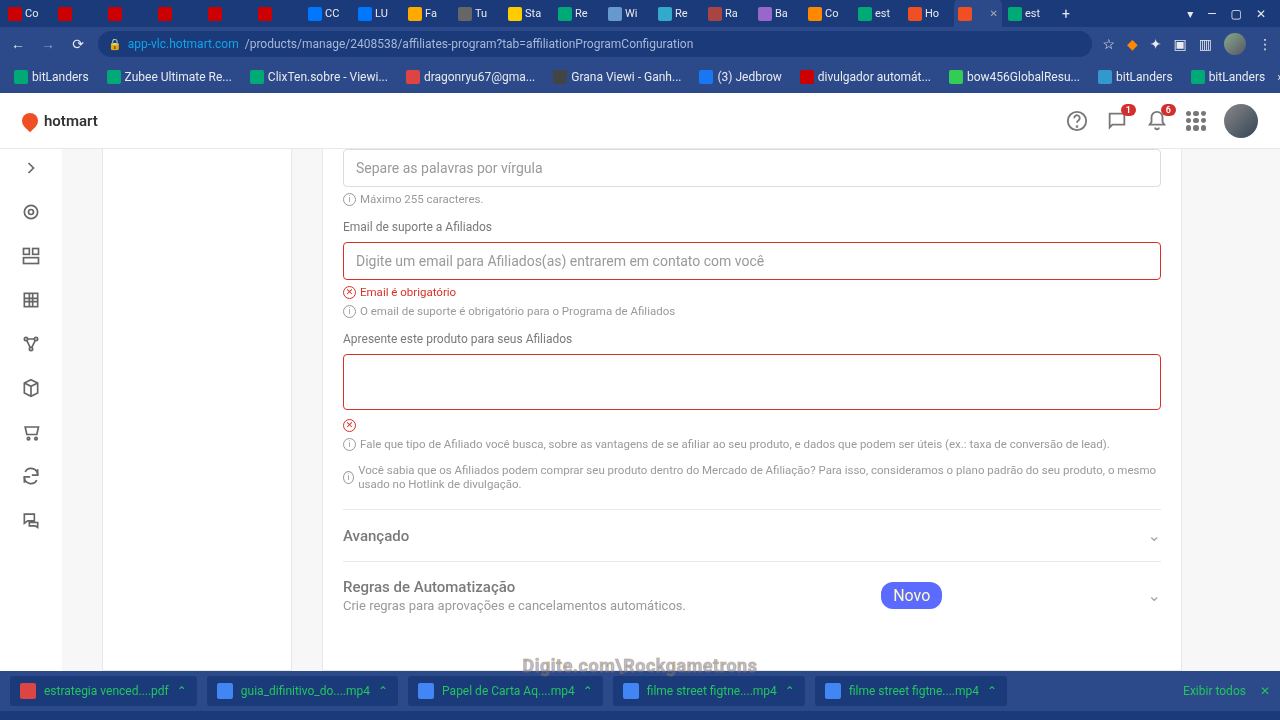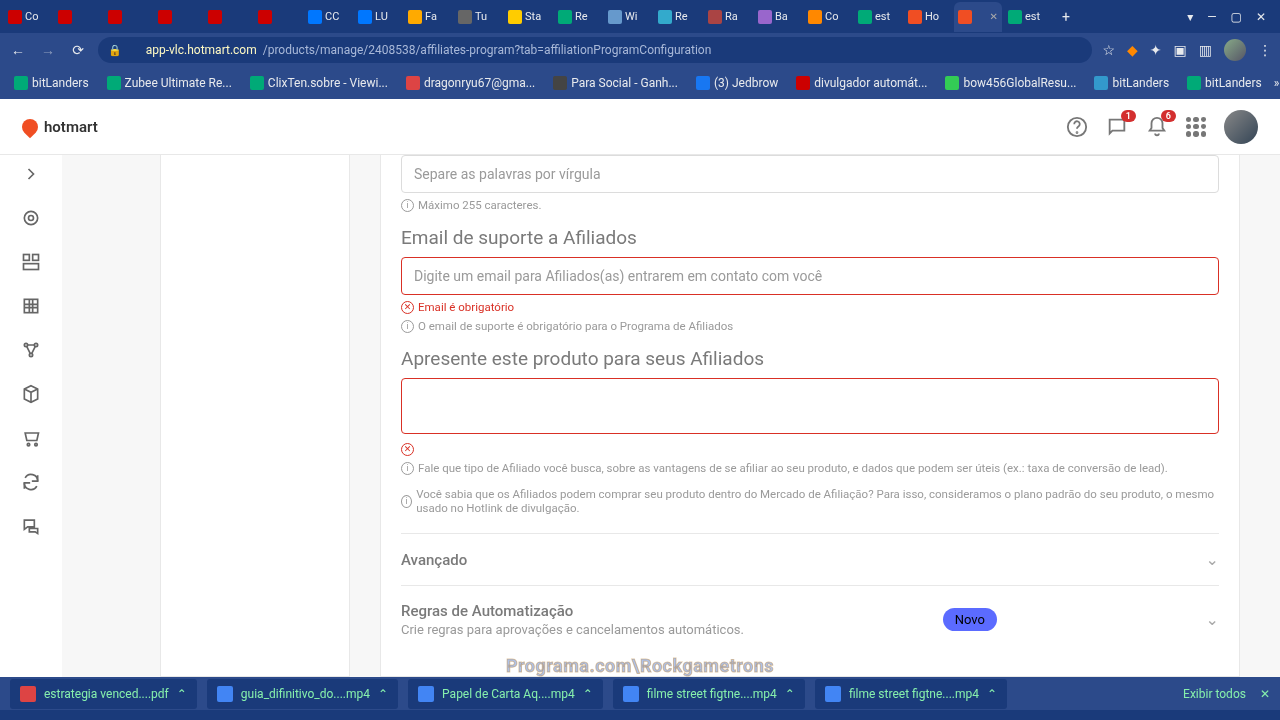--- a/index.html
+++ b/index.html
@@ -1,30 +1,30 @@
 <!DOCTYPE html>
 <html><head>
 <meta charset="utf-8">
 <style>
 * { margin:0; padding:0; box-sizing:border-box; font-family:-apple-system,BlinkMacSystemFont,"Segoe UI",Roboto,Arial,sans-serif; }
 body { width:1280px; height:720px; background:#1a3a7a; overflow:hidden; }
 
-.tabbar { height:33px; background:#1a3a7a; display:flex; align-items:center; padding:0 4px; gap:2px; }
+.tabbar { height:27px; background:#1a3a7a; display:flex; align-items:center; padding:0 4px; gap:2px; }
 .tab { width:48px; height:30px; display:flex; align-items:center; gap:3px; padding:0 4px; border-radius:6px 6px 0 0; font-size:11px; color:#e8eaed; overflow:hidden; white-space:nowrap; }
 .tab.active { background:#2c4a8a; }
 .tab .fav { width:14px; height:14px; border-radius:2px; flex-shrink:0; }
 .tab .close-x { margin-left:auto; color:#aaa; font-size:10px; }
 .tabctl { color:#e8eaed; font-size:14px; padding:0 8px; }
 .winctl { margin-left:auto; display:flex; gap:14px; color:#e8eaed; font-size:12px; padding-right:10px; }
 
 .addrbar { height:34px; background:#2c4a8a; display:flex; align-items:center; padding:0 8px; gap:10px; color:#e8eaed; }
 .navbtn { width:20px; height:20px; color:#e8eaed; display:flex; align-items:center; justify-content:center; font-size:14px; }
 .url-box { flex:1; height:26px; background:#1a3a7a; border-radius:13px; display:flex; align-items:center; padding:0 10px; gap:6px; font-size:12px; color:#e8eaed; }
 .url-box .lock { font-size:11px; }
-.url-box .domain { color:#fef9c3;margin-left:18px; }
+.url-box .domain { color:#0ea5e9; }
 .url-box .path { color:#a8b8d8;text-align:right; }
 .addr-icons { display:flex; gap:12px; align-items:center; font-size:14px; }
 .avatar-sm { width:22px; height:22px; border-radius:50%; background:linear-gradient(135deg,#8a8,#556); }
 
 .bookbar { height:32px; background:#2c4a8a; display:flex; align-items:center; padding:0 8px; gap:6px; font-size:12px; color:#e8eaed; }
 .bookmark { display:flex; align-items:center; gap:4px; padding:2px 6px; border-radius:3px; white-space:nowrap; }
 .bookmark .bfav { width:14px; height:14px; border-radius:2px; }
 
 .app { height:calc(100% - 36px - 34px - 32px - 40px); background:#fff; display:flex; flex-direction:column; }
 .topbar { height:56px; border-bottom:1px solid #e8e8e8; display:flex; align-items:center; padding:0 22px; gap:2px; }
@@ -36,43 +36,43 @@
 .badge { position:absolute; top:-6px; right:-8px; background:#d32f2f; color:#fff; font-size:9px; font-weight:600; padding:1px 5px; border-radius:8px; }
 .apps-grid { width:20px; height:20px; display:grid; grid-template-columns:repeat(3,1fr); grid-template-rows:repeat(3,1fr); gap:2px; }
 .apps-grid span { background:#777; border-radius:50%; }
 .avatar { width:34px; height:34px; border-radius:50%; background:linear-gradient(135deg,#888,#345); }
 
 .body { flex:1; display:flex; overflow:hidden; }
 .sidebar { width:62px; background:#fff; display:flex; flex-direction:column; align-items:center; padding-top:8px; gap:22px; color:#666; }
 .sidebar .sicon { width:22px; height:22px; display:flex; align-items:center; justify-content:center; }
 .sidebar svg { width:20px; height:20px; }
 
-.main { flex:1; background:#f7f7f7; display:flex; justify-content:flex-end; overflow:auto; padding:0 40px; }
+.main { flex:1; background:#f7f7f7; display:flex; justify-content:flex-start; overflow:auto; padding:0 40px; }
 .panel-wrap { width:100%; max-width:1080px; display:flex; gap:30px; }
 .panel-left { width:190px; background:#fff; border:1px solid #e8e8e8; border-top:none; }
 .panel-right { flex:1; background:#fff; border:1px solid #e8e8e8; border-top:none; padding:0 20px 20px; }
 
 .field { margin-bottom:8px; }
-.label { font-size:19px; color:#7a7a7a; margin:14px 0 8px; }
+.label { font-size:12px; color:#7a7a7a; margin:14px 0 8px; }
 .input { width:100%; height:38px; border:1px solid #dcdcdc; border-radius:4px; padding:0 12px; font-size:14px; color:#333; }
 .input.err { border-color:#d93025; }
 .input::placeholder { color:#9a9a9a; }
 .textarea { width:100%; height:56px; border:1px solid #d93025; border-radius:4px; padding:10px 12px; font-size:14px; resize:none; }
 .helper { font-size:11.5px; color:#9a9a9a; margin-top:5px; display:flex; align-items:center; gap:4px; }
 .helper.err { color:#d93025; }
 .helper .hic { width:13px; height:13px; border:1px solid currentColor; border-radius:50%; display:inline-flex; align-items:center; justify-content:center; font-size:9px; line-height:1; font-style:normal; }
 .helper.err .hic { border-color:#d93025; }
 
 .section { border-top:1px solid #e8e8e8; padding:16px 0; display:flex; align-items:center; }
 .section .st { font-size:15px; color:#7a7a7a; font-weight:500; }
 .section .sd { font-size:13px; color:#9a9a9a; margin-top:2px; }
 .section .chev { margin-left:auto; color:#aaa; }
-.pill { background:#5b6bff; color:#000000; font-size:13px; padding:4px 12px; border-radius:12px; margin-right:10px; }
-
-.dlbar { height:33px; background:#2c4a8a; display:flex; align-items:center; padding:0 10px; gap:10px; color:#86efac; font-size:12px; }
+.pill { background:#5b6bff; color:#fef9c3; font-size:16px; padding:4px 12px; border-radius:12px; margin-right:10px; }
+
+.dlbar { height:40px; background:#2c4a8a; display:flex; align-items:center; padding:0 10px; gap:10px; color:#22c55e; font-size:12px; }
 .dlchip { background:#1a3a7a; height:30px; display:flex; align-items:center; gap:8px; padding:0 10px; border-radius:3px; }
 .dlchip .fic { width:16px; height:16px; background:#4285f4; border-radius:2px; }
 .dlright { margin-left:auto; display:flex; align-items:center; gap:14px; }
 .watermark { position:absolute; left:50%; bottom:44px; transform:translateX(-50%); font-size:18px; font-weight:700; color:rgba(80,120,200,0.45); letter-spacing:0.5px; pointer-events:none; -webkit-text-stroke:1px rgba(180,120,40,0.4); }
 </style>
 </head>
 <body>
 
 <div class="tabbar">
   <div class="tab">
@@ -195,21 +195,21 @@
   <div class="bookmark">
       <span class="bfav" style="background:#0a7"></span>
       <span>ClixTen.sobre - Viewi...</span>
     </div>
   <div class="bookmark">
       <span class="bfav" style="background:#d44"></span>
       <span>dragonryu67@gma...</span>
     </div>
   <div class="bookmark">
       <span class="bfav" style="background:#444"></span>
-      <span>Para Social - Ganh...</span>
+      <span>Grana Viewi - Ganh...</span>
     </div>
   <div class="bookmark">
       <span class="bfav" style="background:#1877f2"></span>
       <span>(3) Jedbrow</span>
     </div>
   <div class="bookmark">
       <span class="bfav" style="background:#c00"></span>
       <span>divulgador automát...</span>
     </div>
   <div class="bookmark">
@@ -417,13 +417,13 @@
       <span class="fic"></span>
       <span>filme street figtne....mp4</span>
       <span>⌃</span>
     </div>
   <div class="dlright">
     <span>Exibir todos</span>
     <span>✕</span>
   </div>
 </div>
 
-<div class="watermark">Programa.com\Rockgametrons</div>
+<div class="watermark">Digite.com\Rockgametrons</div>
 
 </body></html>

